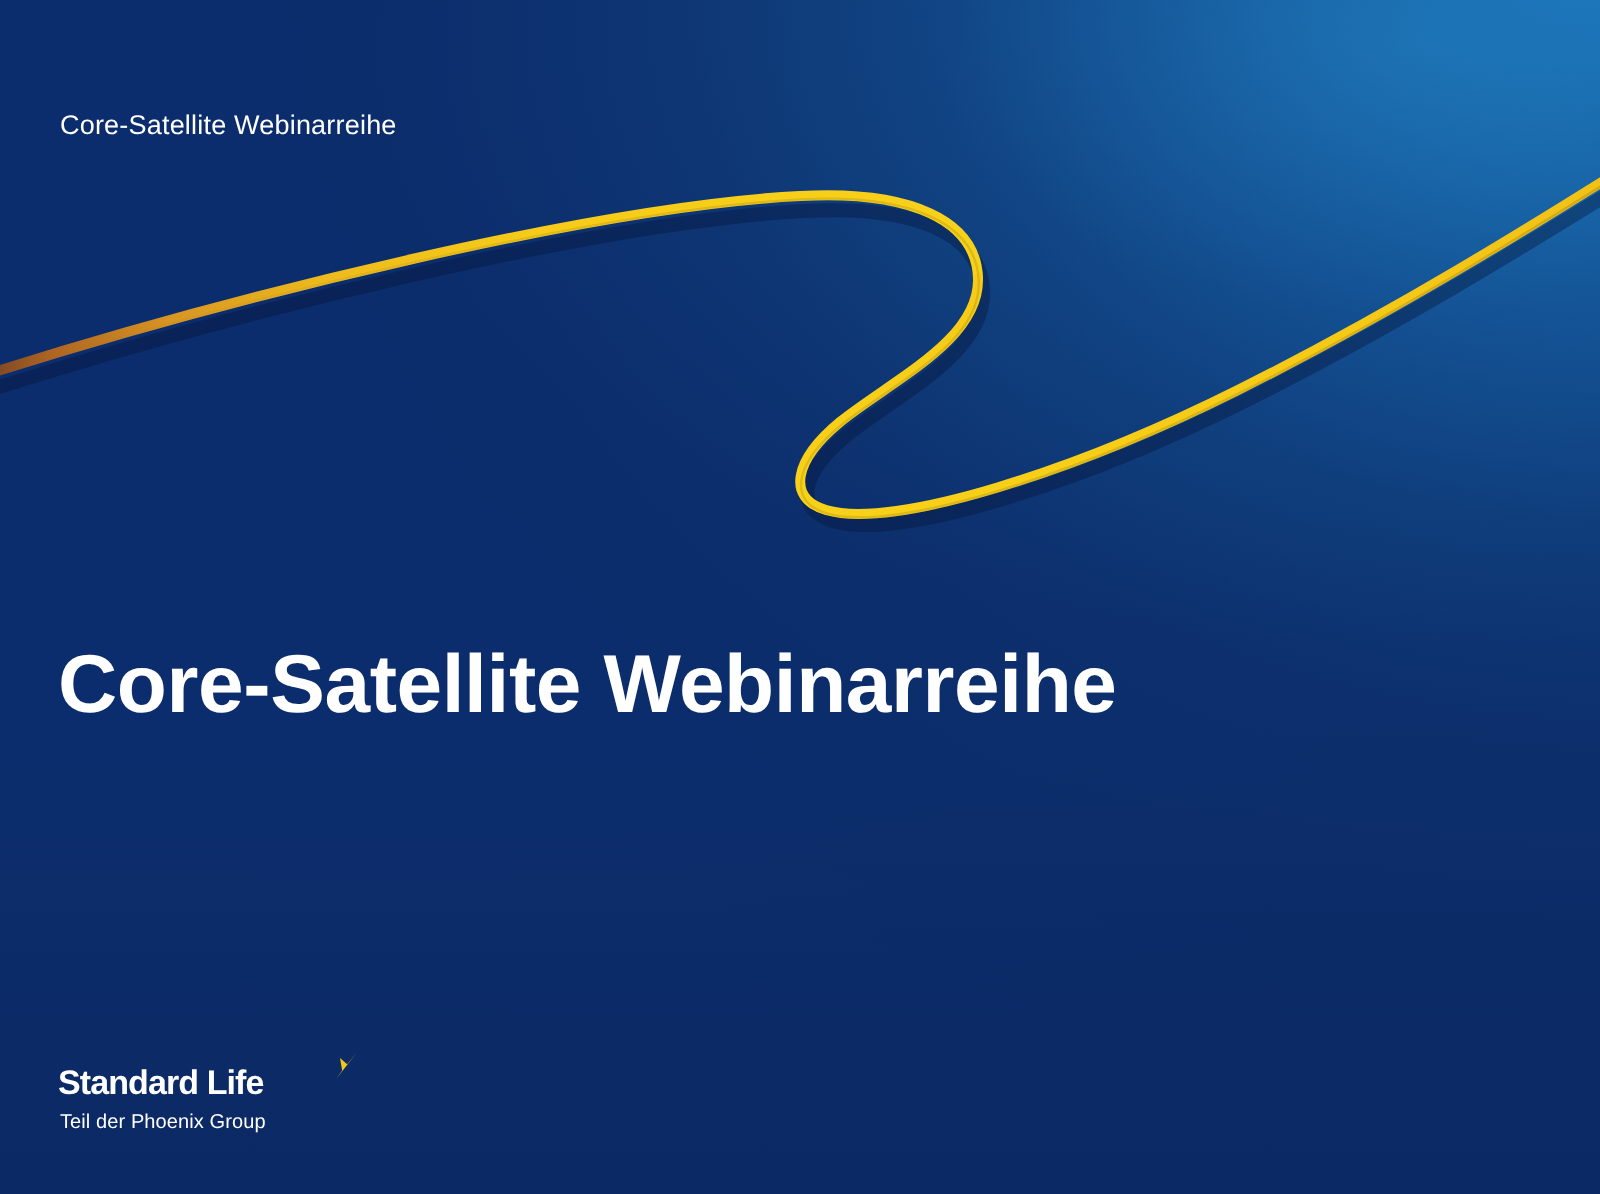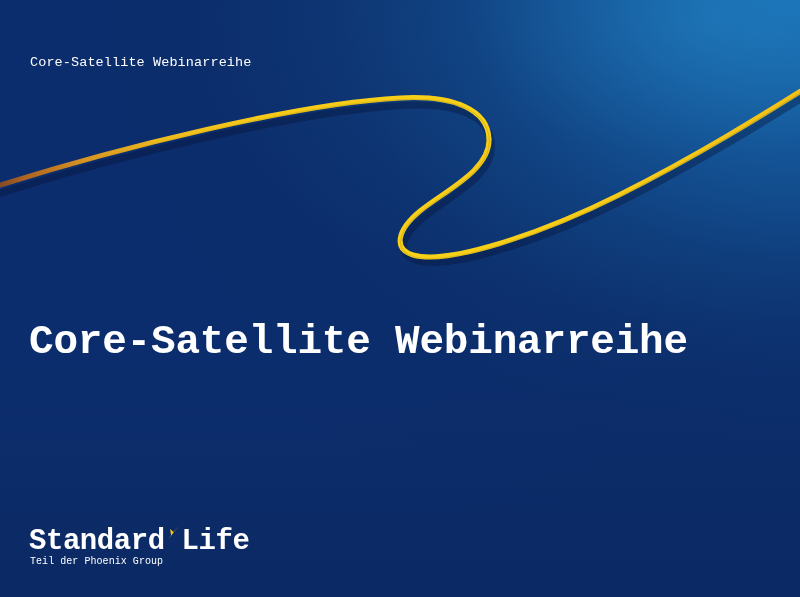--- a/index.html
+++ b/index.html
@@ -5,21 +5,21 @@
   html, body {
     margin: 0;
     padding: 0;
     background: #0d2f70;
   }
   #slide {
     position: relative;
     width: 800px;
     height: 597px;
     overflow: hidden;
-    font-family: Liberation Mono, monospace;
+    font-family: Liberation Sans, sans-serif;
     background: #8b5cf6;
     -webkit-font-smoothing: antialiased;
   }
   
   .bg-base {
     position: absolute;
     inset: 0;
     background: #0c2d6d;
   }
   
@@ -104,21 +104,21 @@
     position: absolute;
     left: 29px;
     top: 528px;
     width: 180px;
     height: 48px;
   }
   .logo-word {
     position: absolute;
     left: 0;
     top: 0;
-    font-size: 29px;
+    font-size: 17px;
     line-height: 28px;
     font-weight: bold;
     color: #ffffff;
     letter-spacing: -0.45px;
     white-space: nowrap;
   }
   .logo-mark {
     position: absolute;
     left: 130px;
     top: -5px;

